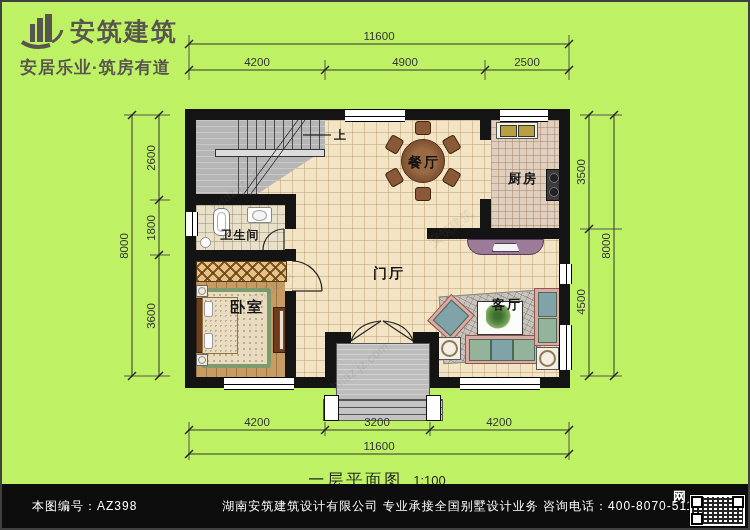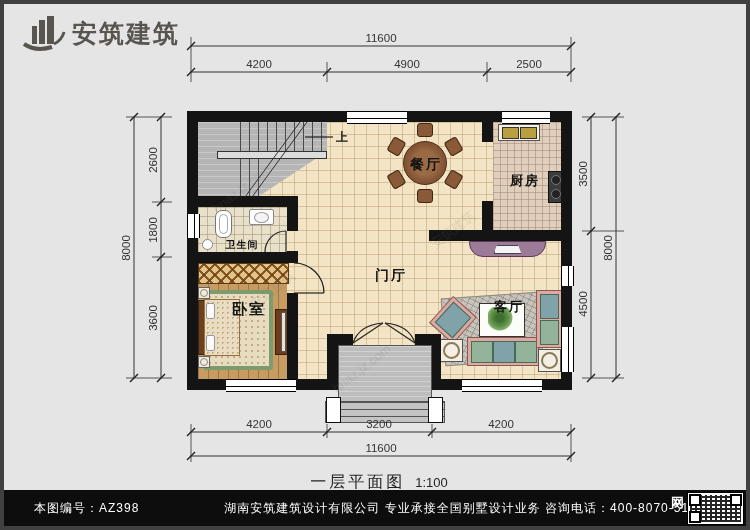--- a/index.html
+++ b/index.html
@@ -1,18 +1,18 @@
 <!DOCTYPE html>
 <html><head>
 <meta charset="utf-8">
 <style>
   html,body{margin:0;padding:0;background:#888;}
-  .page{position:relative;width:750px;height:530px;background:#e5e5e5;overflow:hidden;
+  .page{position:relative;width:750px;height:530px;background:#bef264;overflow:hidden;
         font-family:"Liberation Sans","DejaVu Sans",sans-serif;box-sizing:border-box;
-        border:4px solid #404040;}
+        border:2px solid #404040;}
   
   .logo{position:absolute;left:18px;top:10px;width:210px;}
   .logo-row{display:flex;align-items:center;gap:6px;}
   .logo-title{font-size:25px;font-weight:bold;color:#585450;letter-spacing:2px;}
   .logo-tagline{margin-top:6px;font-size:17px;font-weight:bold;color:#585450;letter-spacing:1px;}
   
   .plan{position:absolute;left:183px;top:107px;width:385px;height:330px;}
   .abs{position:absolute;}
   .wall{position:absolute;background:#141414;}
   .floor-tile{background:#f2e4c4;
@@ -92,21 +92,21 @@
       pointer-events:none;white-space:nowrap;}
   
   svg.overlay{position:absolute;left:0;top:0;pointer-events:none;}
   svg text{font-family:"Liberation Sans","DejaVu Sans",sans-serif;font-size:11.5px;fill:#333;}
   
   .sheet-title{position:absolute;left:375px;top:468px;transform:translateX(-50%);
     display:flex;align-items:baseline;gap:10px;color:#222;}
   .sheet-title .t{font-size:16px;letter-spacing:3px;border-bottom:2.5px solid #111;padding-bottom:3px;text-align:center;}
   .sheet-title .s{font-size:13px;}
   
-  .footer{position:absolute;left:0;right:0;bottom:0;height:36px;background:#0d0d0d;color:#fff;
+  .footer{position:absolute;left:0;right:0;bottom:0;height:44px;background:#0d0d0d;color:#fff;
     display:flex;align-items:center;font-size:12px;}
   .footer .sheetno{margin-left:30px;letter-spacing:1px;}
   .footer .company{margin-left:85px;letter-spacing:1px;}
   .footer .net{position:absolute;right:62px;top:4px;font-size:13px;font-weight:bold;}
   .qr{position:absolute;right:2px;bottom:1px;width:55px;height:31px;background:#fff;border:1px solid #000;}
   .qr .dots{position:absolute;inset:2px;
     background-image:repeating-linear-gradient(0deg,#000 0 2px,transparent 2px 4px),
                      repeating-linear-gradient(90deg,#000 0 2px,transparent 2px 5px);
     background-blend-mode:lighten;opacity:.85;}
   .qr .f{position:absolute;width:8px;height:8px;border:2px solid #000;background:#fff;}
@@ -120,20 +120,21 @@
     <div class="logo-row">
       <svg width="44" height="38" viewBox="0 0 44 38">
         <path d="M2 30 Q14 38 30 33" stroke="#585450" stroke-width="4" fill="none"></path>
         <rect x="10" y="12" width="5" height="18" fill="#585450"></rect>
         <rect x="17" y="6" width="6" height="24" fill="#585450"></rect>
         <rect x="25" y="2" width="7" height="28" fill="#585450"></rect>
         <path d="M32 30 Q40 26 42 18" stroke="#585450" stroke-width="3" fill="none"></path>
       </svg>
       <div class="logo-title">安筑建筑</div>
     </div>
+    <div class="logo-tagline">安居乐业·筑房有道</div>
   </div>
 
   <div class="plan">
 
     <div class="abs floor-tile" style="left:11px;top:11px;width:363px;height:257px;"></div>
     <div class="abs stair-zone" style="left:11px;top:11px;width:129px;height:77px;"></div>
     <div class="abs treads" style="left:45px;top:11px;width:95px;height:29px;"></div>
     <div class="abs handrail" style="left:30px;top:40px;width:108px;height:6px;"></div>
     <div class="abs treads" style="left:45px;top:48px;width:34px;height:38px;"></div>
     <div class="abs floor-bath" style="left:11px;top:96px;width:89px;height:45px;"></div>
@@ -268,21 +269,21 @@
 
       <path d="M 166 232 Q 172 214 196 212" fill="none" stroke="#222" stroke-width="1.2"></path>
       <path d="M 228 232 Q 222 214 198 212" fill="none" stroke="#222" stroke-width="1.2"></path>
       <line x1="166" y1="232" x2="196" y2="212" stroke="#222" stroke-width="1.2"></line>
       <line x1="228" y1="232" x2="198" y2="212" stroke="#222" stroke-width="1.2"></line>
     </svg>
 
     <div class="room-label" style="left:156px;top:26px;font-size:12px;">上</div>
     <div class="room-label" style="left:239px;top:54px;font-size:14px;">餐厅</div>
     <div class="room-label" style="left:338px;top:70px;font-size:13px;font-family:Liberation Serif, serif;">厨房</div>
-    <div class="room-label" style="left:55px;top:126px;font-size:10px;letter-spacing:1px;margin-top:8px;">卫生间</div>
+    <div class="room-label" style="left:55px;top:126px;font-size:12px;letter-spacing:1px;">卫生间</div>
     <div class="room-label" style="left:62px;top:198px;font-size:15px;">卧室</div>
     <div class="room-label" style="left:204px;top:165px;font-size:14px;">门厅</div>
     <div class="room-label" style="left:322px;top:196px;font-size:13px;">客厅</div>
 
     <div class="wm" style="left:20px;top:70px;">hnaz.jz.com</div>
     <div class="wm" style="left:140px;top:250px;">hnaz.jz.com</div>
     <div class="wm" style="left:60px;top:170px;">安筑建筑</div>
     <div class="wm" style="left:240px;top:110px;">安筑建筑</div>
   </div>
 

